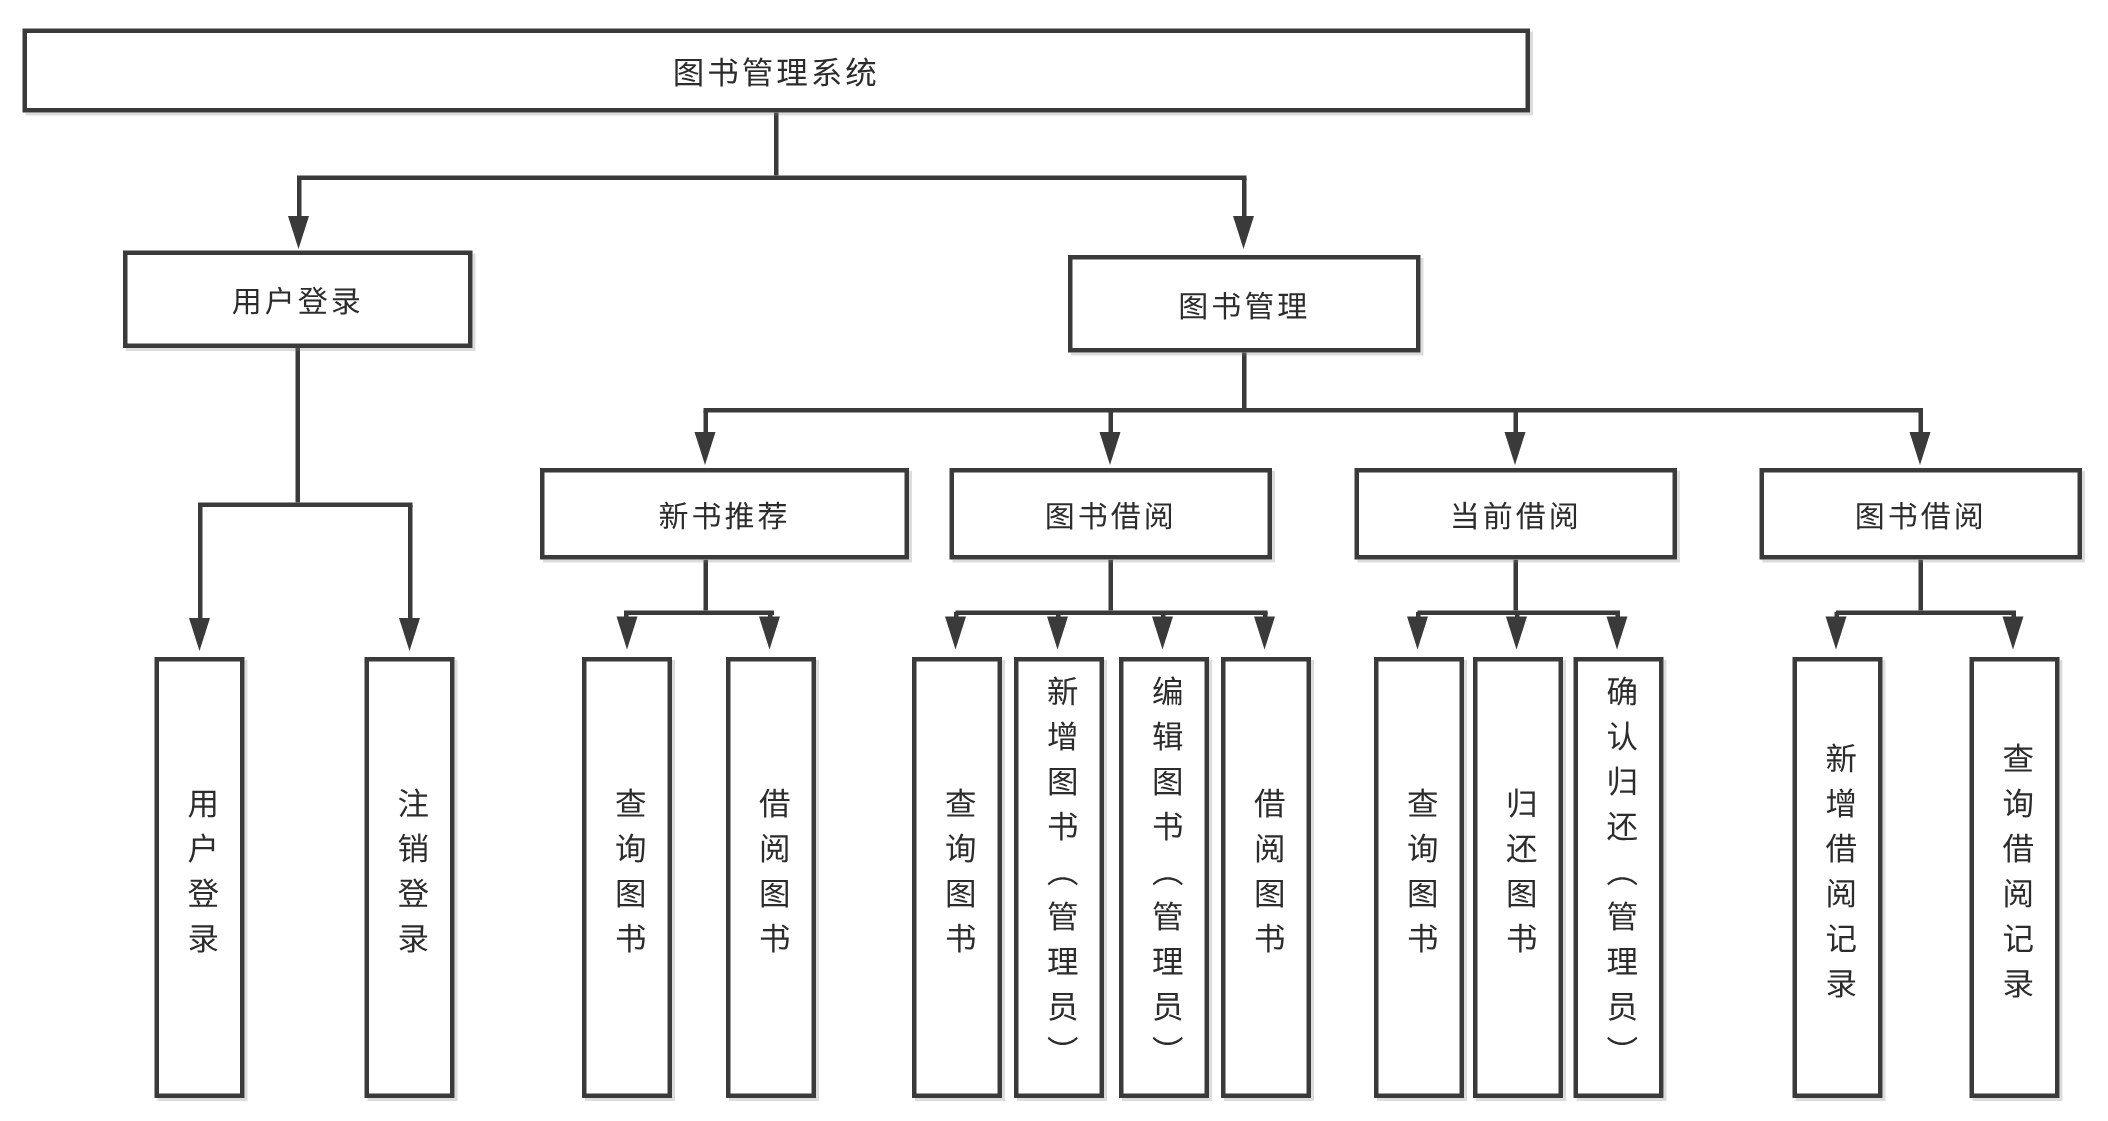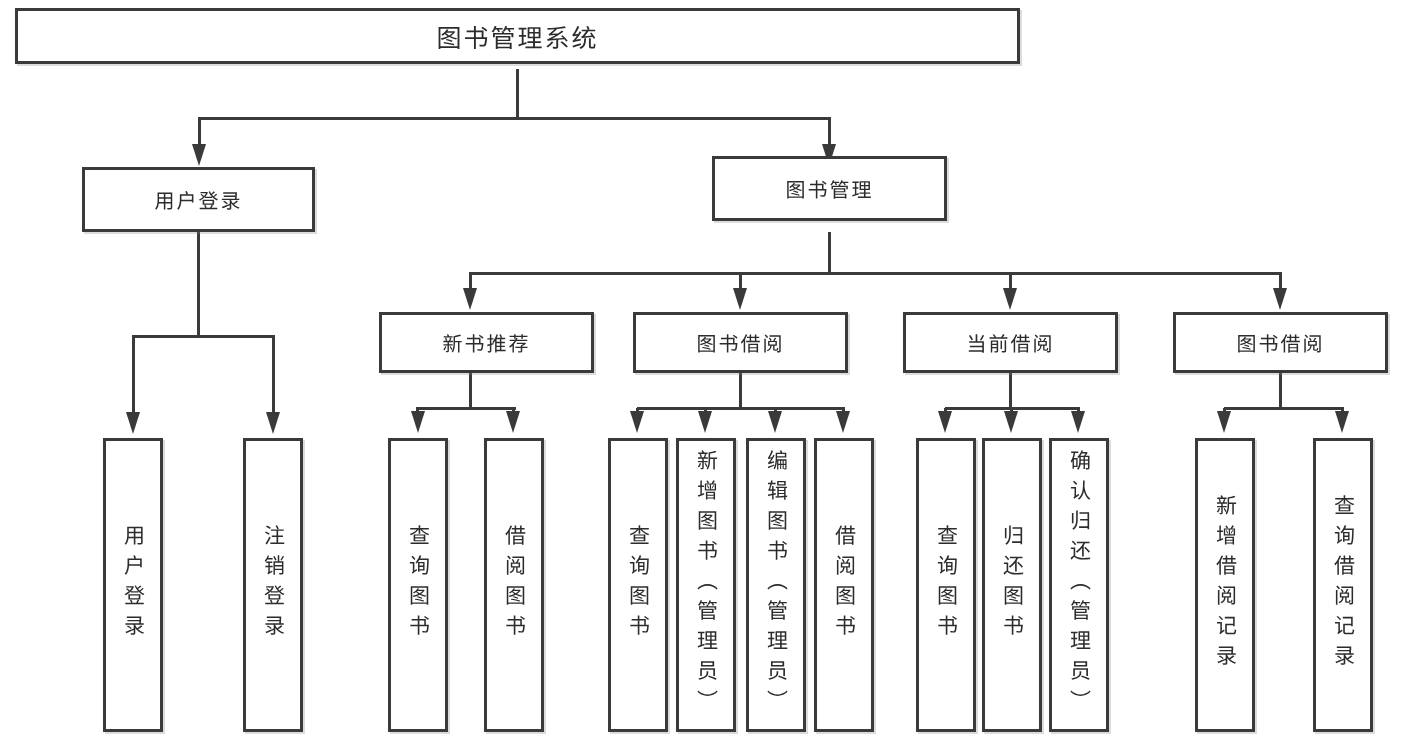--- a/index.html
+++ b/index.html
@@ -80,32 +80,32 @@
   <div class="arrow" style="left:1004px;top:411px"></div>
   <div class="arrow" style="left:1071px;top:411px"></div>
 
   <div class="vline" style="left:1279px;top:373px;height:34px"></div>
   <div class="hline" style="left:1224px;top:407px;width:120px"></div>
   <div class="vline" style="left:1223px;top:408px;height:5px"></div>
   <div class="vline" style="left:1341px;top:408px;height:5px"></div>
   <div class="arrow" style="left:1217px;top:411px"></div>
   <div class="arrow" style="left:1335px;top:411px"></div>
 
-  <div class="box hbox" style="left:15px;top:8px;width:1005px;height:56px;font-size:25px">
+  <div class="box hbox" style="left:15px;top:19px;width:1005px;height:56px;font-size:21px">
     <span>图书管理系统</span>
   </div>
 
   <div class="box hbox" style="left:82px;top:167px;width:233px;height:65px">
     <span>用户登录</span>
   </div>
-  <div class="box hbox" style="left:712px;top:156px;width:235px;height:65px">
+  <div class="box hbox" style="left:712px;top:170px;width:235px;height:65px">
     <span>图书管理</span>
   </div>
 
-  <div class="box hbox" style="left:379px;top:312px;width:215px;height:61px">
+  <div class="box hbox" style="left:360px;top:312px;width:246px;height:61px">
     <span>新书推荐</span>
   </div>
   <div class="box hbox" style="left:903px;top:312px;width:215px;height:61px">
     <span>当前借阅</span>
   </div>
   <div class="box hbox" style="left:633px;top:312px;width:215px;height:61px">
     <span>图书借阅</span>
   </div>
   <div class="box hbox" style="left:1173px;top:312px;width:215px;height:61px">
     <span>图书借阅</span>

